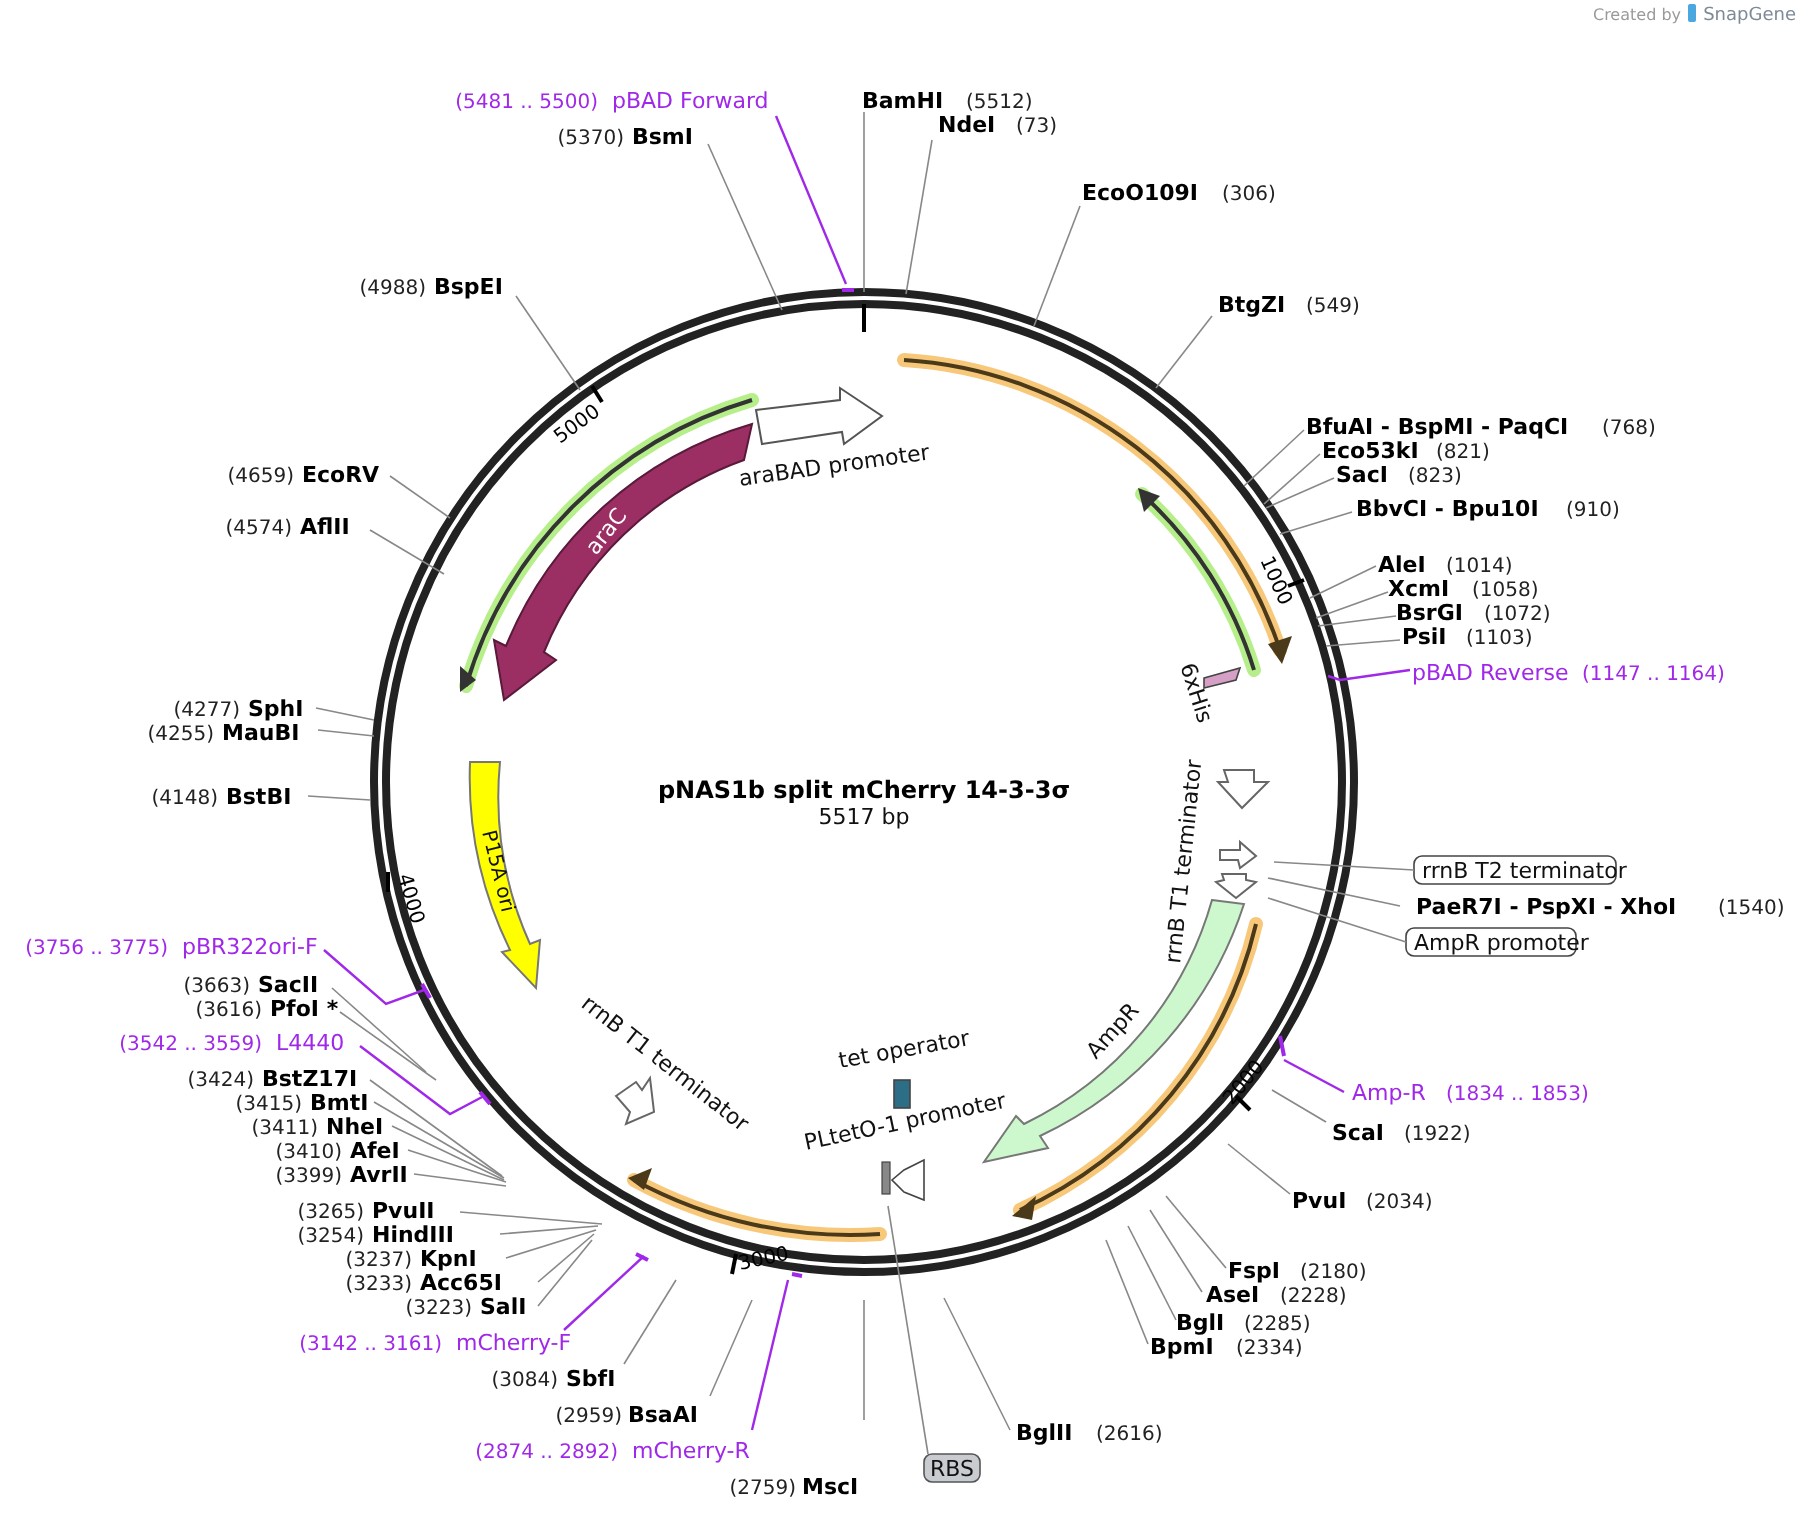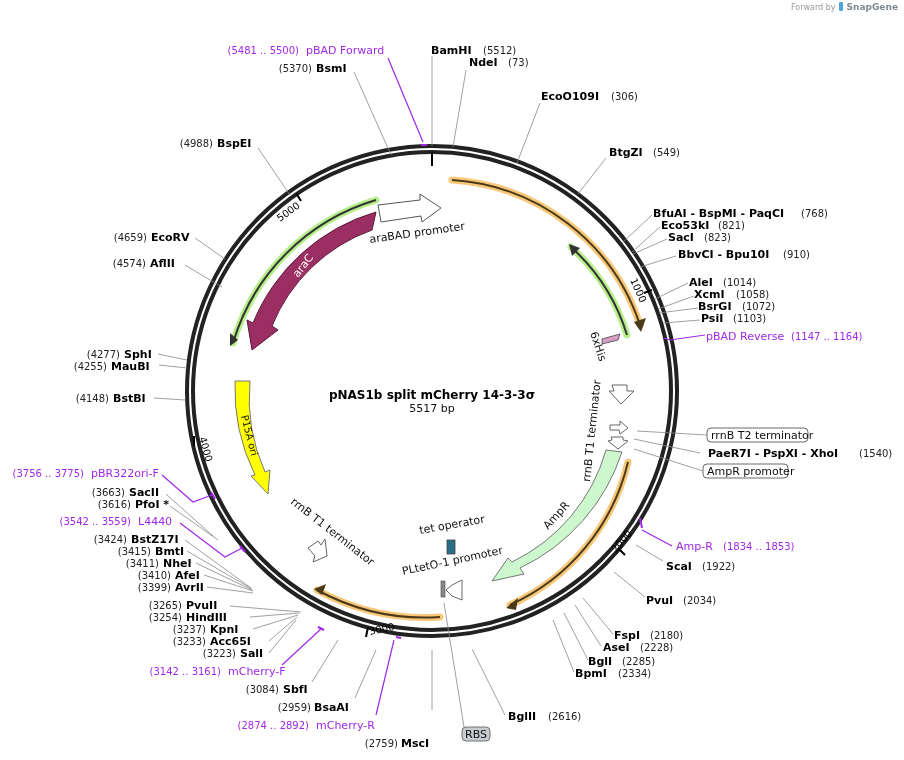--- a/index.html
+++ b/index.html
@@ -9,28 +9,28 @@
   .site-name { font-weight: bold; font-size: 11px; fill: #000; }
   .site-pos { font-size: 10px; fill: #222; }
   .primer { font-size: 11px; fill: #a028e8; }
   .primer-pos { font-size: 10px; fill: #a028e8; }
   .feat-label { font-size: 11px; fill: #111; }
   .title { font-weight: bold; font-size: 12px; fill: #000; }
   .subtitle { font-size: 11px; fill: #111; }
   .tick-label { font-size: 10px; fill: #000; }
   .credit { position: absolute; right: 6px; top: 2px; font-size: 8px; color: #9a9a9a;
             font-family: "DejaVu Sans", sans-serif; }
-  .credit b { color: #7d8a96; font-weight: bold; font-size: 9px; }
+  .credit b { color: #7d8a96; font-weight: normal; font-size: 9px; }
   .boxed rect { fill: #fff; stroke: #444; stroke-width: 0.8; }
 </style>
 </head>
 <body>
 
 <div class="credit">
-  <span>Forward by</span>
+  <span>Created by</span>
   <span style="display:inline-block;width:4px;height:9px;background:#4aa7e0;border-radius:1px;vertical-align:-1px;margin:0 1px;"></span>
   <b>SnapGene</b>
 </div>
 
 <svg id="map" width="904" height="760" viewBox="0 0 904 760" xmlns="http://www.w3.org/2000/svg">
 
   <g>
     <circle cx="432" cy="391" r="245" fill="none" stroke="#222" stroke-width="4"></circle>
     <circle cx="432" cy="391" r="239" fill="none" stroke="#222" stroke-width="4"></circle>
   </g>

